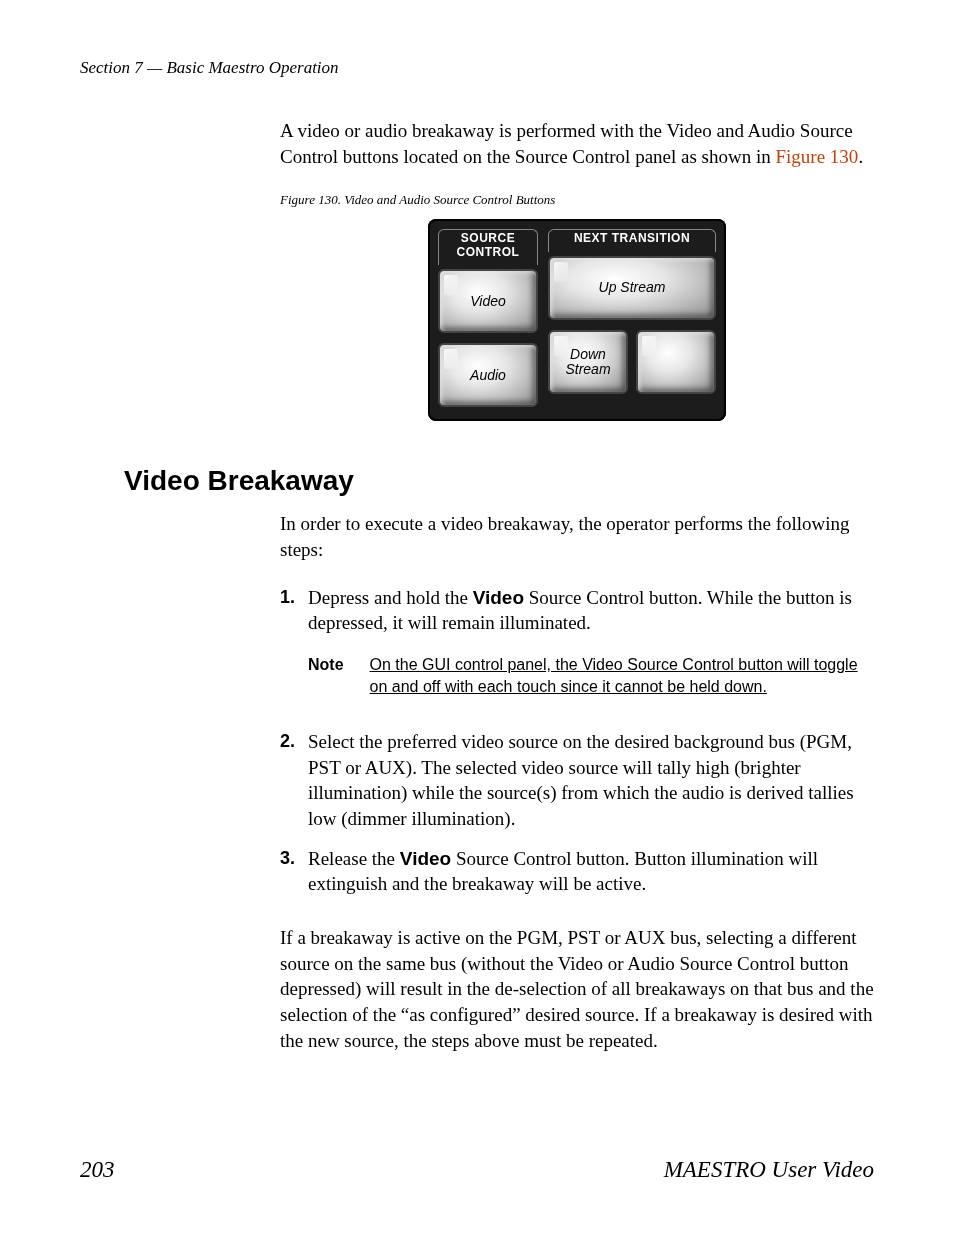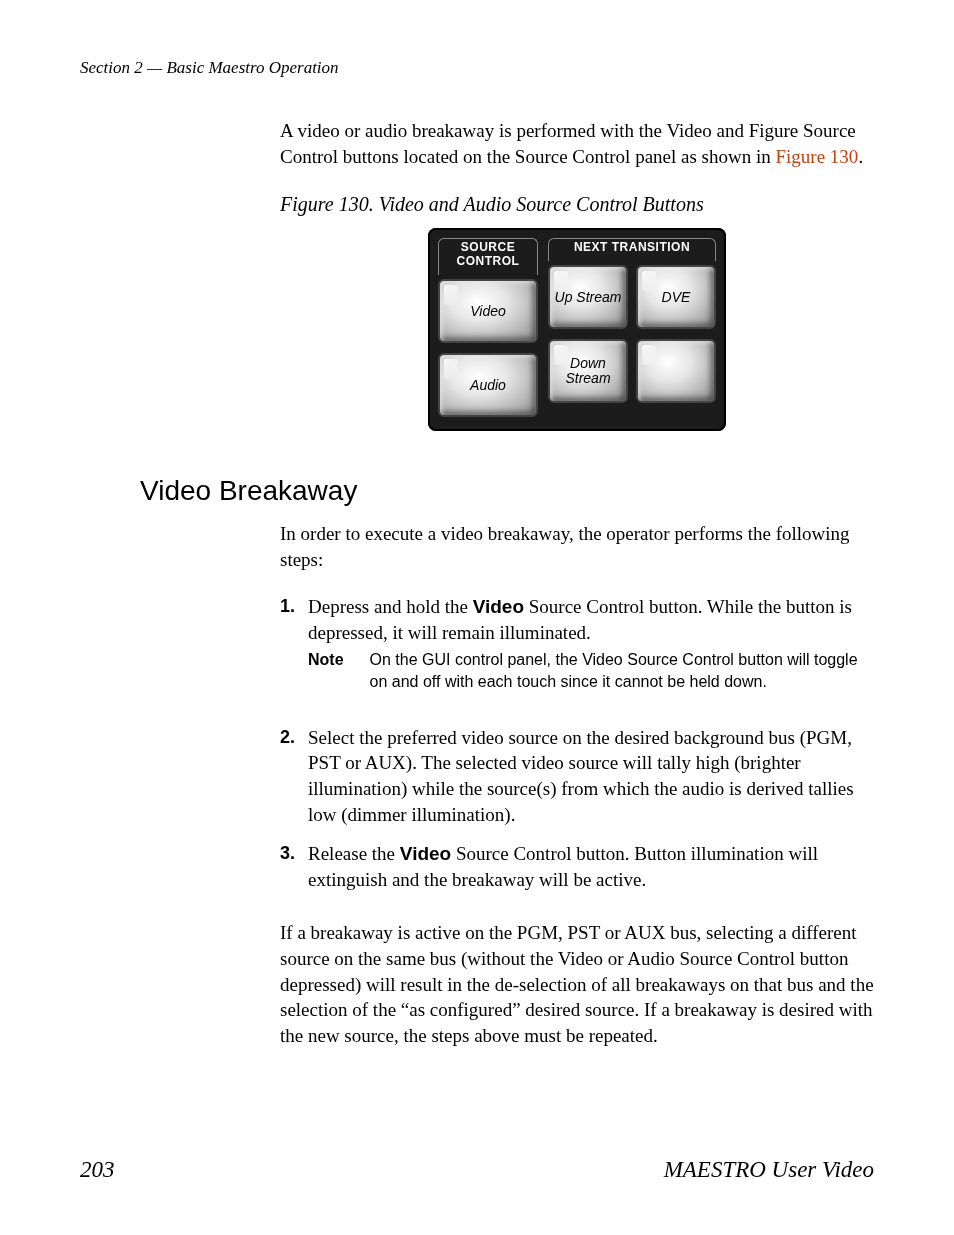--- a/index.html
+++ b/index.html
@@ -27,21 +27,21 @@
   }
   .body-block {
     margin-left: 200px;
     font-size: 19px;
     line-height: 1.35;
   }
   .intro-para { margin: 0 0 22px 0; }
   .fig-link { color: #c2410c; }
   .fig-caption {
     font-style: italic;
-    font-size: 20px;
+    font-size: 13px;
     margin: 0 0 10px 0;
   }
   
   .panel {
     width: 278px;
     background: #1c1c1c;
     border-radius: 8px;
     padding: 10px 10px 14px 10px;
     margin: 0 auto 44px auto;
     display: flex;
@@ -91,23 +91,23 @@
     content: "";
     position: absolute;
     top: 4px; left: 4px;
     width: 14px; height: 20px;
     border-radius: 2px;
     background: linear-gradient(135deg, rgba(255,255,255,0.9), rgba(255,255,255,0));
   }
   .hw-btn.blank { color: transparent; }
   .section-head {
     font-family: Arial, Helvetica, sans-serif;
-    font-weight: normal;
+    font-weight: bold;
     font-size: 28px;
-    margin: 30px 0 14px 60px;
+    margin: 30px 0 14px 44px;
   }
   .step-list {
     list-style: none;
     padding: 0;
     margin: 0 0 14px 0;
     counter-reset: step;
   }
   .step-list > li {
     counter-increment: step;
     position: relative;
@@ -130,79 +130,78 @@
   }
   .note-row {
     display: flex;
     gap: 26px;
     font-family: Arial, Helvetica, sans-serif;
     font-size: 16px;
     line-height: 1.35;
     margin: 0 0 18px 0;
   }
   .note-row .note-label { font-weight: bold; flex: 0 0 auto; }
-  .note-row .note-text { flex: 1; }
+  .note-row .note-text { flex: 1; text-decoration: underline; }
   .closing-para { margin: 4px 0 0 0; }
   .footer {
     position: absolute;
     left: 80px; right: 80px; bottom: 52px;
     display: flex;
     justify-content: space-between;
     font-style: italic;
     font-size: 23px;
   }
 </style>
 </head>
 <body>
 
 <div class="page">
 
-  <div class="running-head">Section 2 — Basic Maestro Operation</div>
+  <div class="running-head">Section 7 — Basic Maestro Operation</div>
 
   <div class="body-block">
     <p class="intro-para">
-      <span>A video or audio breakaway is performed with the Video and Figure Source Control buttons located on the Source Control panel as shown in </span><span class="fig-link">Figure 130</span><span>.</span>
+      <span>A video or audio breakaway is performed with the Video and Audio Source Control buttons located on the Source Control panel as shown in </span><span class="fig-link">Figure 130</span><span>.</span>
     </p>
 
     <p class="fig-caption">Figure 130.  Video and Audio Source Control Buttons</p>
 
     <div class="panel">
       <div class="panel-col panel-col-narrow">
         <div class="panel-label">SOURCE CONTROL</div>
         <div class="btn-row">
           <div class="hw-btn reflect">Video</div>
         </div>
         <div class="btn-row" style="margin-bottom:0">
           <div class="hw-btn reflect">Audio</div>
         </div>
       </div>
       <div class="panel-col">
         <div class="panel-label">NEXT TRANSITION</div>
         <div class="btn-row">
           <div class="hw-btn reflect">Up Stream</div>
-          <div class="hw-btn reflect">DVE</div>
         </div>
         <div class="btn-row" style="margin-bottom:0">
           <div class="hw-btn reflect">Down Stream</div>
           <div class="hw-btn reflect blank"></div>
         </div>
       </div>
     </div>
   </div>
 
   <h2 class="section-head">Video Breakaway</h2>
 
   <div class="body-block">
     <p class="intro-para">In order to execute a video breakaway, the operator performs the following steps:</p>
 
     <ol class="step-list">
       <li>
         <span>Depress and hold the </span><span class="sans-bold">Video</span><span> Source Control button. While the button is depressed, it will remain illuminated.</span>
 
-        <div class="note-row" style="margin-top:4px">
+        <div class="note-row" style="margin-top:18px">
           <div class="note-label">Note</div>
           <div class="note-text">On the GUI control panel, the Video Source Control button will toggle on and off with each touch since it cannot be held down.</div>
         </div>
       </li>
       <li>Select the preferred video source on the desired background bus (PGM, PST or AUX). The selected video source will tally high (brighter illumination) while the source(s) from which the audio is derived tallies low (dimmer illumination).</li>
       <li>
         <span>Release the </span><span class="sans-bold">Video</span><span> Source Control button. Button illumination will extinguish and the breakaway will be active.</span>
       </li>
     </ol>
 

